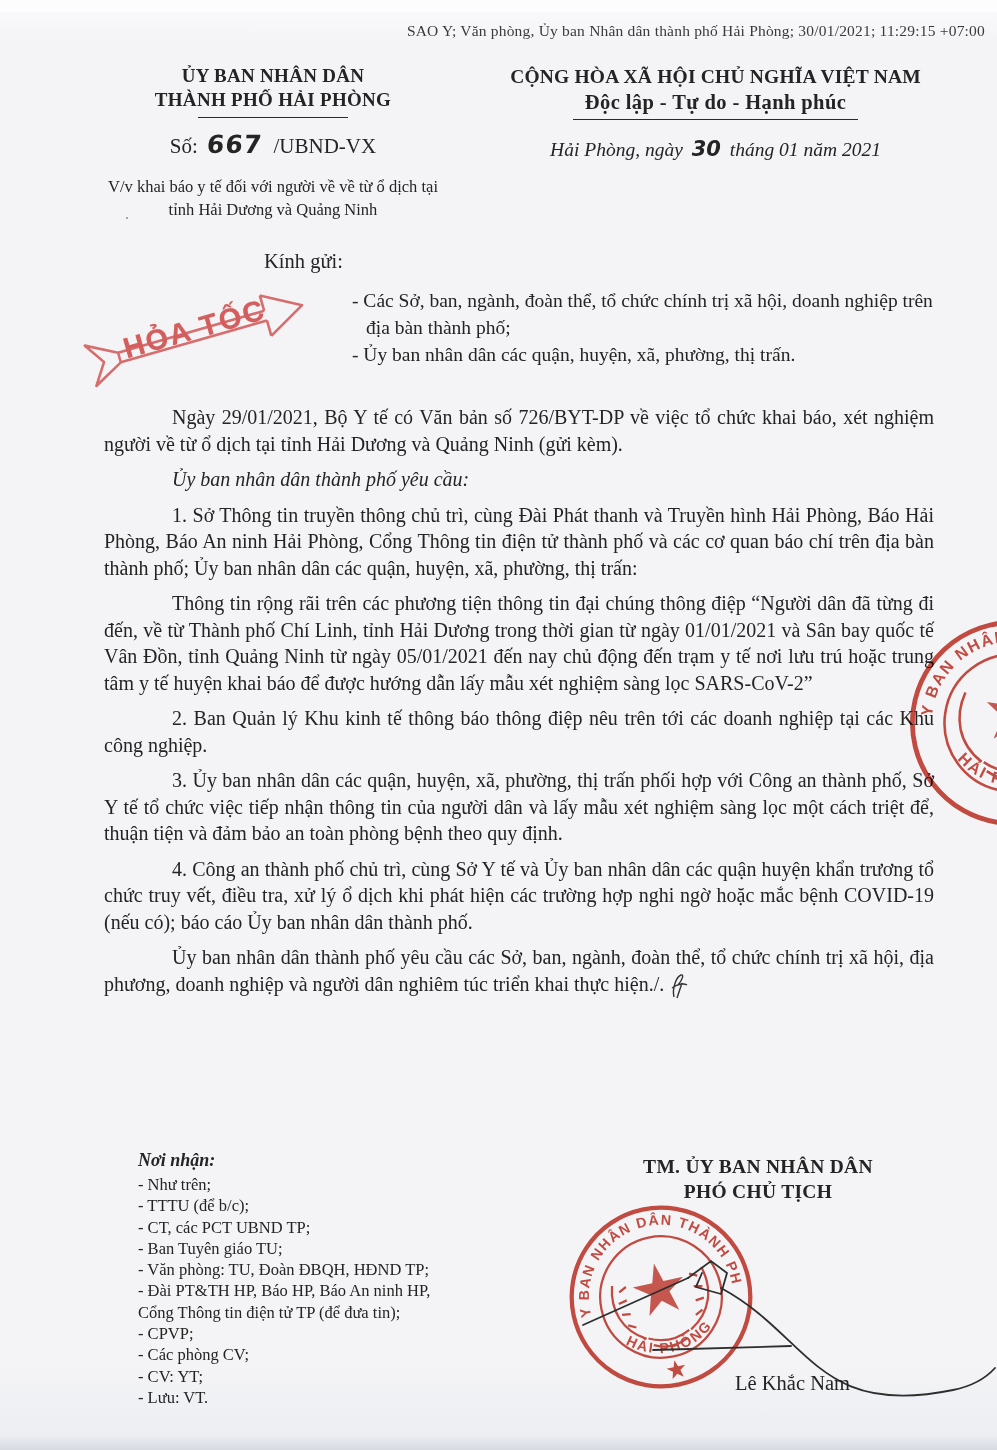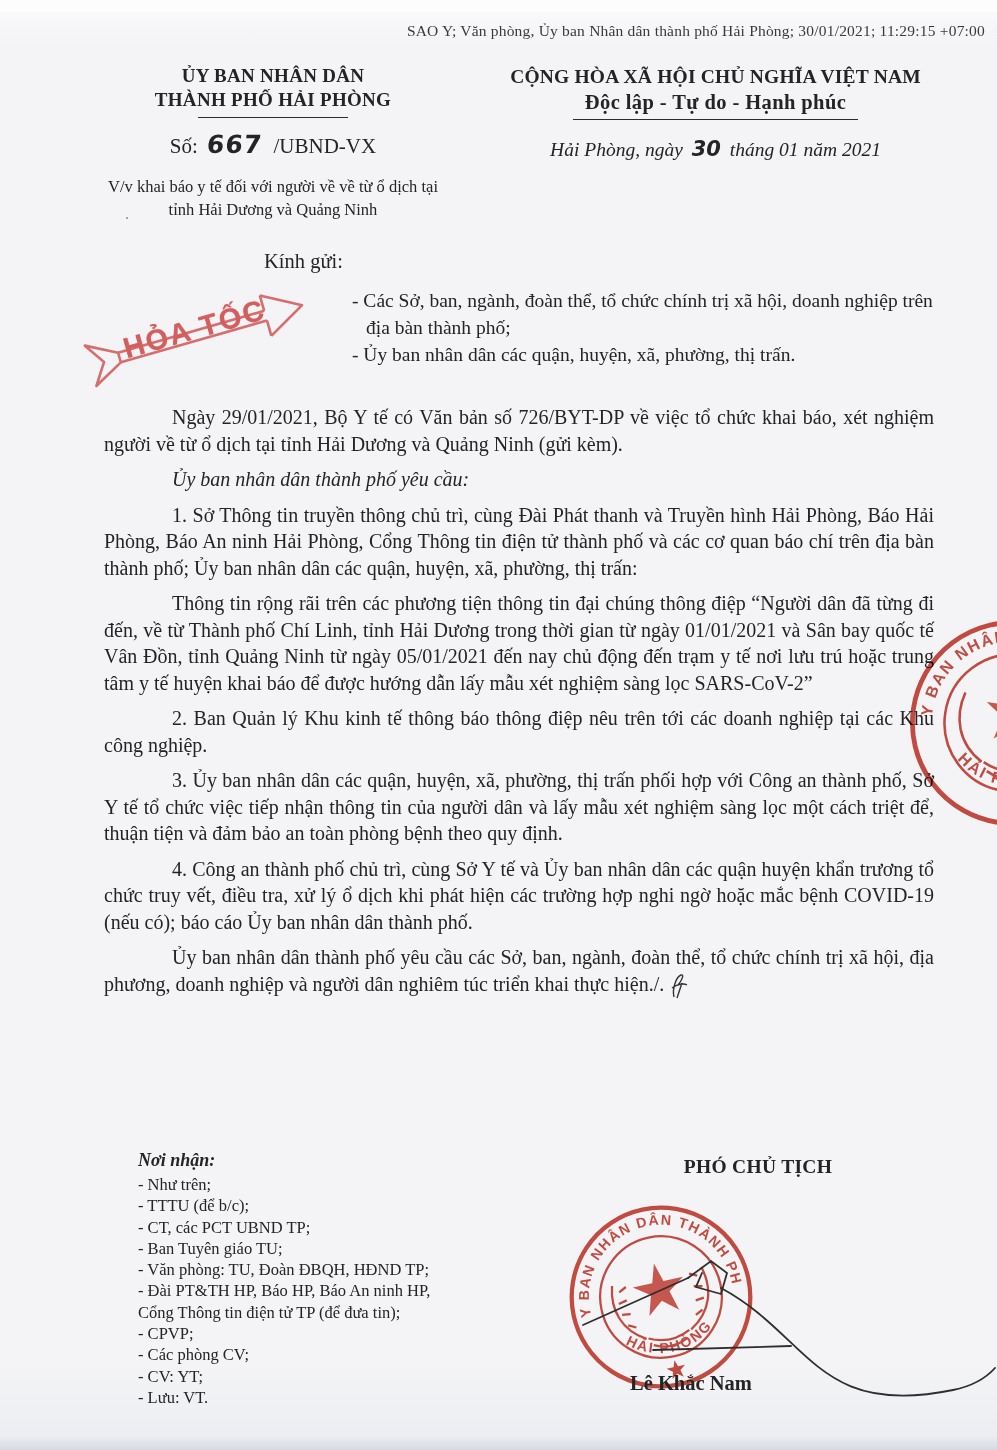--- a/index.html
+++ b/index.html
@@ -43,21 +43,21 @@
   .body-text{position:absolute;left:104px;top:404px;width:830px;font-size:20px;line-height:26.5px;text-align:justify;}
   .body-text p{margin:0 0 9px;text-indent:68px;}
   .body-text p.req{font-style:italic;}
   .hand-initial{display:inline-block;vertical-align:-8px;margin-left:4px;}
   
   .noi-nhan{position:absolute;left:138px;top:1150px;width:410px;}
   .noi-nhan .label{font-weight:bold;font-style:italic;font-size:18px;margin-bottom:3px;}
   .noi-nhan .item{font-size:16.5px;line-height:21.3px;}
   .sig-block{position:absolute;left:553px;top:1154px;width:410px;text-align:center;z-index:2;}
   .sig-block .t{font-weight:bold;font-size:19.5px;line-height:25px;letter-spacing:.3px;}
-  .signer{position:absolute;left:630px;top:1372px;width:220px;text-align:left;font-weight:bold;font-size:20.5px;z-index:6;}
+  .signer{position:absolute;left:630px;top:1372px;width:220px;text-align:right;font-weight:normal;font-size:20.5px;z-index:6;}
   .seal{position:absolute;z-index:4;mix-blend-mode:multiply;opacity:.9;}
   .seal-bottom{left:566px;top:1202px;width:190px;height:190px;transform:rotate(-12deg);}
   .seal-right{left:906px;top:616px;width:214px;height:214px;transform:rotate(8deg);}
   .sig-stroke{position:absolute;left:558px;top:1228px;width:439px;height:200px;z-index:5;}
   .top-band{position:absolute;left:0;top:0;width:100%;height:12px;background:#fdfdfe;}
 </style>
 </head>
 <body>
 
 <div class="page">
@@ -129,20 +129,21 @@
     <div class="item">- Văn phòng: TU, Đoàn ĐBQH, HĐND TP;</div>
     <div class="item">- Đài PT&amp;TH HP, Báo HP, Báo An ninh HP,</div>
     <div class="item">Cổng Thông tin điện tử TP (để đưa tin);</div>
     <div class="item">- CPVP;</div>
     <div class="item">- Các phòng CV;</div>
     <div class="item">- CV: YT;</div>
     <div class="item">- Lưu: VT.</div>
   </div>
 
   <div class="sig-block">
+    <div class="t">TM. ỦY BAN NHÂN DÂN</div>
     <div class="t">PHÓ CHỦ TỊCH</div>
   </div>
 
   <svg class="seal seal-bottom" viewBox="0 0 200 200">
     <defs>
       <path id="topA" d="M 24,100 A 76,76 0 1 1 176,100" fill="none"></path>
       <path id="botA" d="M 34,112 A 70,70 0 0 0 166,112" fill="none"></path>
     </defs>
     <circle cx="100" cy="100" r="94" fill="none" stroke="#c43a2e" stroke-width="4.5"></circle>
     <circle cx="100" cy="100" r="64" fill="none" stroke="#c43a2e" stroke-width="2.4"></circle>

